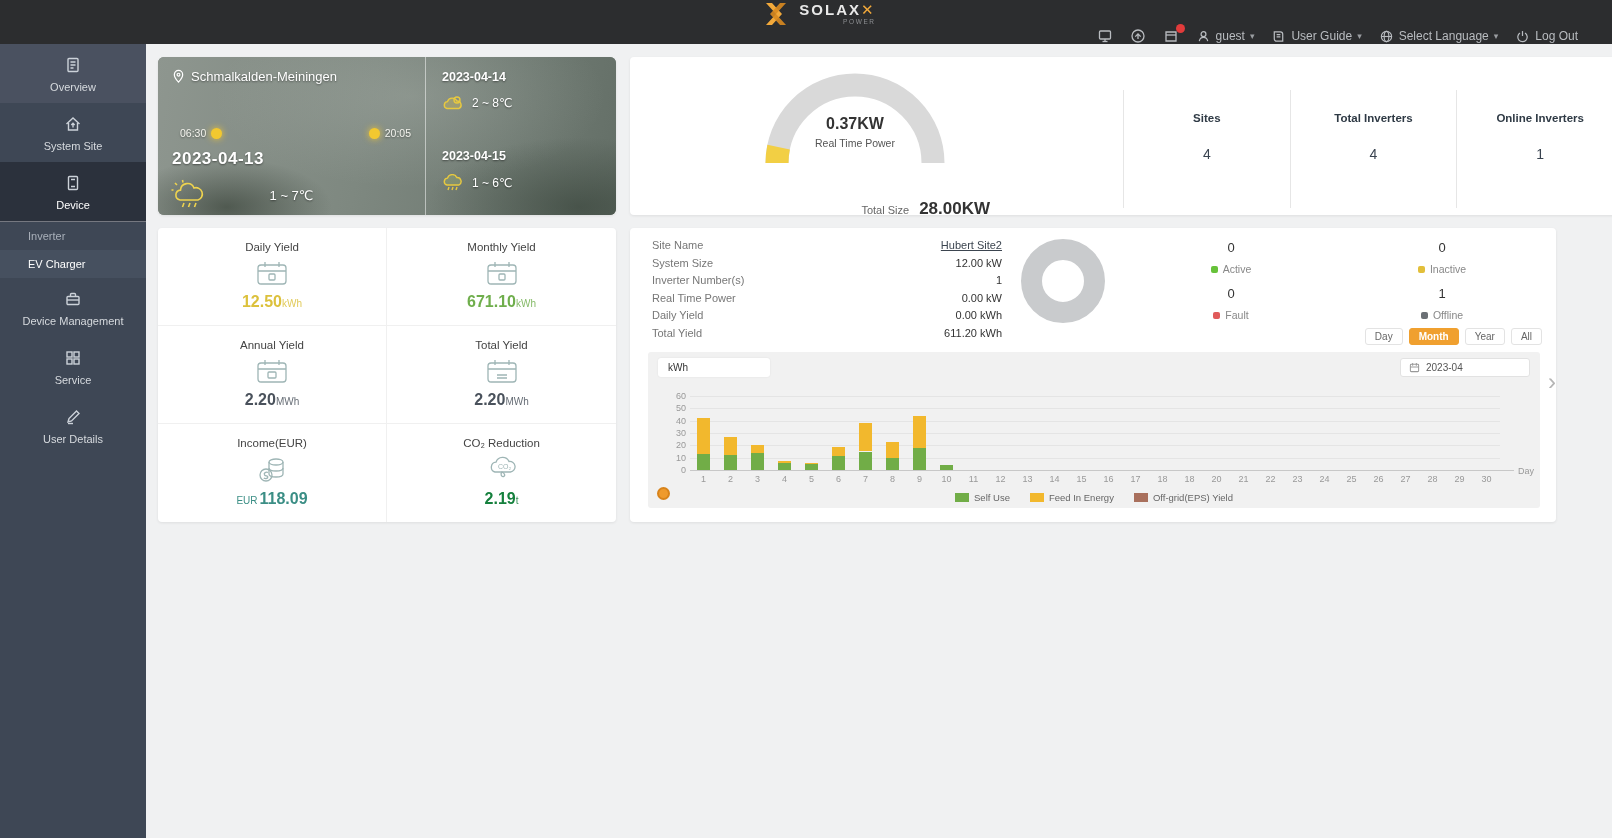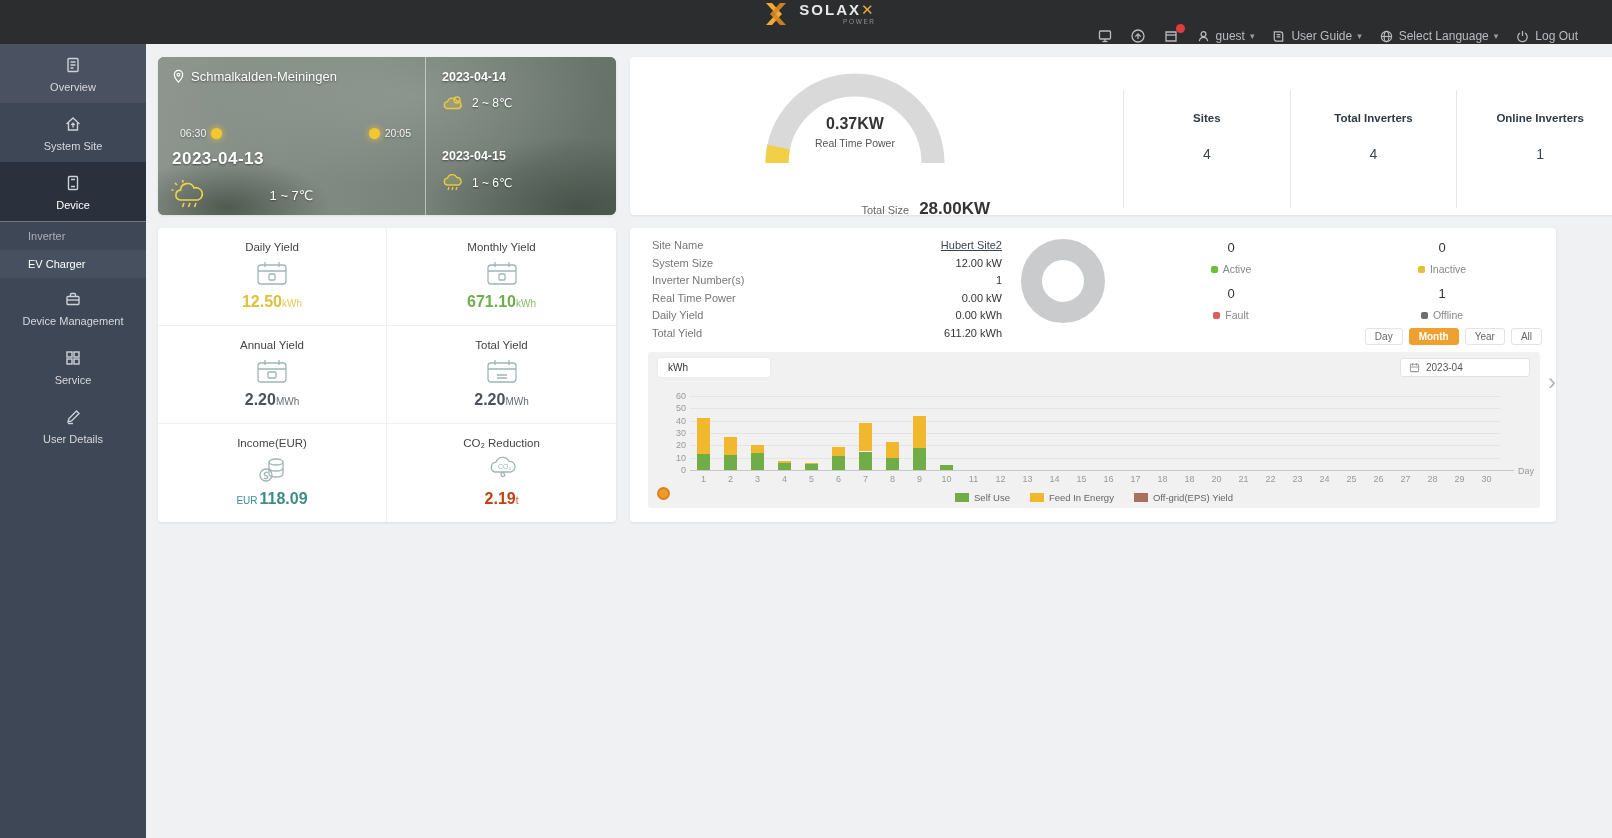--- a/index.html
+++ b/index.html
@@ -363,21 +363,21 @@
         </svg>
       <div class="yvalue" style="color: rgb(59, 142, 133);"><span class="yprefix">EUR</span><span>118.09</span><span class="yunit"></span></div>
     </div>
     <div class="ycell">
       <div class="ylabel">CO₂ Reduction</div>
       <svg class="yicon" width="34" height="28" viewBox="0 0 34 28" fill="none" stroke="currentColor" stroke-width="1.3">
           <path d="M10 16 A5 5 0 0 1 11 6.2 A7 7 0 0 1 24 5.5 A5 5 0 0 1 25.5 16 Z"></path>
           <path d="M17 16 C15 18 16.5 21 18.5 20.5 C20.5 20 20 17.5 17 16 Z"></path>
           <text x="13" y="12.5" font-size="7" stroke="none" fill="currentColor">CO₂</text>
         </svg>
-      <div class="yvalue" style="color: #c2410c;"><span>2.19</span><span class="yunit">t</span></div>
+      <div class="yvalue" style="color: #15803d;"><span>2.19</span><span class="yunit">t</span></div>
     </div>
   </div>
 </section>
 
 <section class="card" id="site-card">
   <div class="details">
     <div class="d-row">
         <span>Site Name</span>
         <span class="d-val link">Hubert Site2</span>
       </div>

